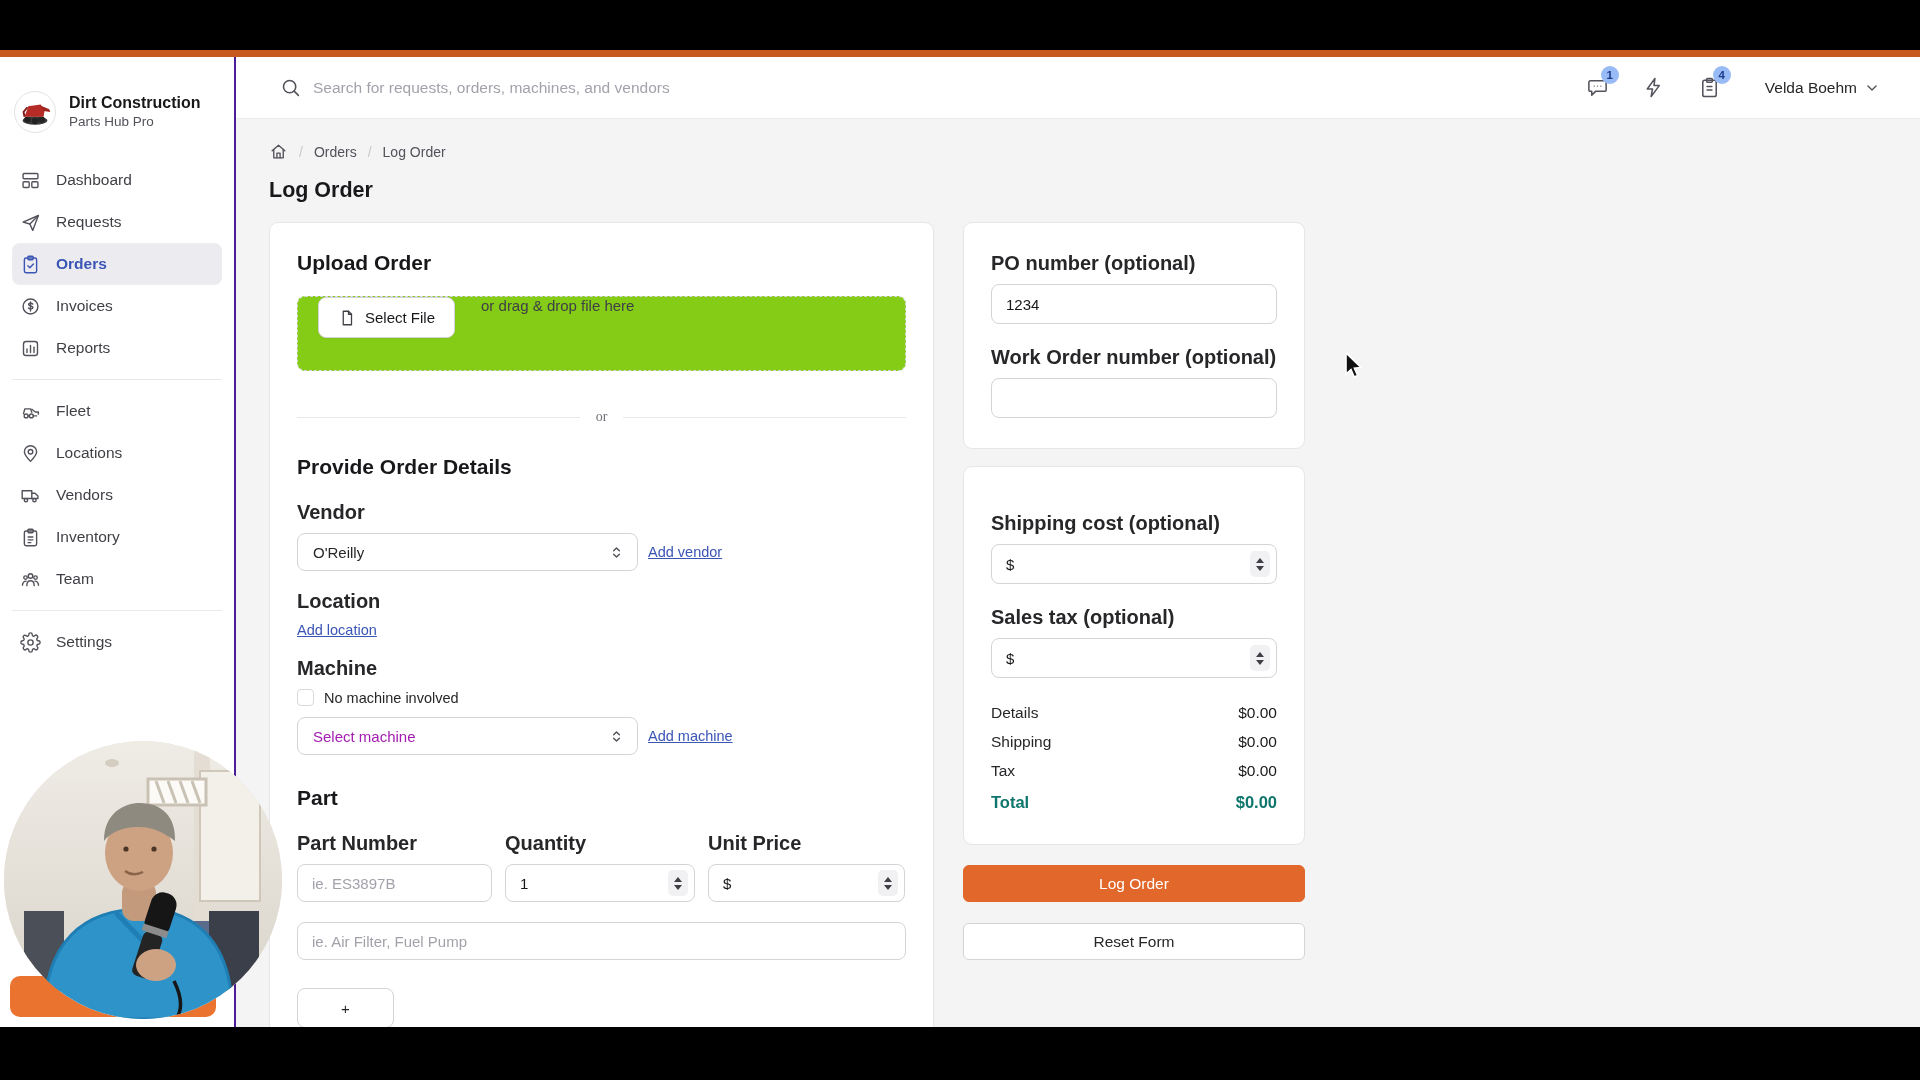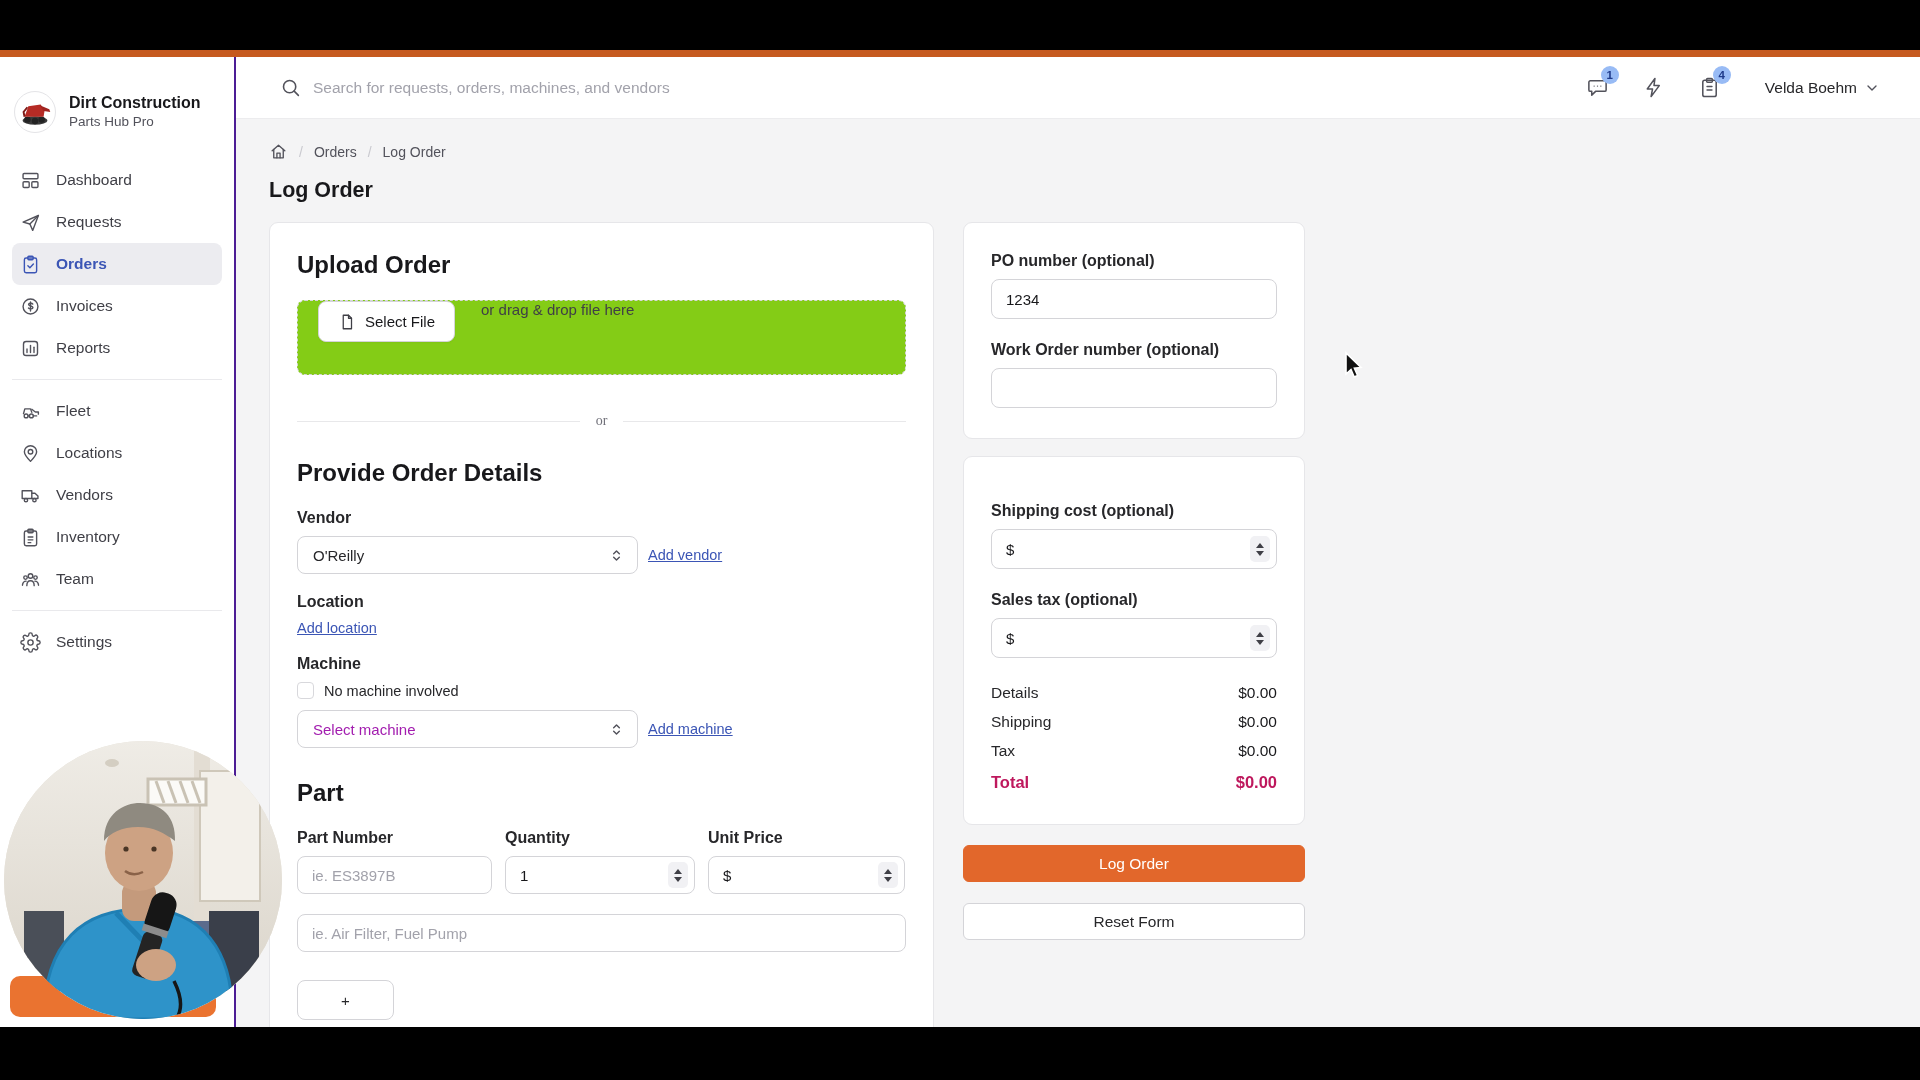--- a/index.html
+++ b/index.html
@@ -43,33 +43,33 @@
   .breadcrumb svg { width:19px; height:19px; stroke:#52525b; }
   .crumb-sep { color:#c9c9cf; }
   .crumb { cursor:pointer; }
   h1.page-title { margin-top:17px; font-size:21.5px; font-weight:700; color:#18181b; }
 
   .columns { display:flex; align-items:flex-start; gap:29px; margin-top:19px; }
   .card { background:#fff; border:1px solid #e6e6e9; border-radius:9px; }
   .main-card { width:665px; padding:28px 27px; min-height:860px; }
   .side-col { width:342px; }
 
-  h2.section-h { font-size:24px; font-weight:700; color:#18181b; }
+  h2.section-h { font-size:21px; font-weight:700; color:#18181b; }
 
   
   .dropzone { margin-top:21px; height:75px; border:1.5px dashed #d6d6da; border-radius:8px; background:#84cc16; display:flex; align-items:flex-start; padding:0 20px; }
   .select-file-btn { display:flex; align-items:center; gap:9px; height:41px; padding:0 19px; background:#fff; border:1px solid #d4d4d8; border-radius:8px; font-size:15px; color:#18181b; cursor:pointer; box-shadow:0 1px 2px rgba(0,0,0,.04); font-family:inherit; }
   .select-file-btn svg { width:18px; height:18px; stroke:#3f3f46; }
   .dz-hint { margin-left:26px; font-size:15px; color:#3f3f46; }
   .or-divider { display:flex; align-items:center; gap:16px; margin:38px 0 30px 0;font-family:Liberation Serif, serif; }
   .or-divider .line { flex:1; height:1px; background:#e8e8ea; }
   .or-divider .or-text { font-size:14px; color:#71717a; }
 
   
-  .field-label { font-size:16px; font-weight:700; color:#27272a; margin-bottom:9px; }
+  .field-label { font-size:20px; font-weight:700; color:#27272a; margin-bottom:9px; }
   .select-row { display:flex; align-items:center; gap:10px; margin-bottom:19px; }
   .select-box { width:341px; height:38px; border:1px solid #d4d4d8; border-radius:8px; background:#fff; display:flex; align-items:center; justify-content:space-between; padding:0 12px 0 15px; font-size:15px; color:#27272a; cursor:pointer; }
   .select-box .placeholder { color:#a21caf; }
   .select-box svg { width:17px; height:17px; stroke:#52525b; }
   a.add-link { font-size:14.5px; color:#3b55b5; text-decoration:underline; cursor:pointer; }
   .checkbox-row { display:flex; align-items:center; gap:10px; margin-bottom:11px; }
   .checkbox { width:17px; height:17px; border:1px solid #d8d8dc; border-radius:4px; background:#fff; cursor:pointer; }
   .checkbox-label { font-size:14.5px; color:#27272a; }
 
   
@@ -86,21 +86,21 @@
 
   
   .meta-card { padding:29px 27px 30px 27px; }
   .meta-card .field-label { margin-bottom:9px; }
   .right-input { height:40px; width:100%; }
   .gap22 { margin-top:22px; }
   .costs-card { margin-top:17px; padding:45px 27px 32px 27px; }
   .summary { margin-top:26px; }
   .summary-row { display:flex; justify-content:space-between; margin-bottom:11px; font-size:15.5px; color:#27272a; }
   .summary-row .val { color:#18181b; }
-  .total-row { display:flex; justify-content:space-between; margin-top:13px; font-size:16.5px; font-weight:700; color:#be185d;align-items:flex-end; }
+  .total-row { display:flex; justify-content:space-between; margin-top:13px; font-size:16.5px; font-weight:700; color:#0f766e;align-items:flex-end; }
   .btn { width:100%; height:37px; border-radius:6px; font-size:15.5px; cursor:pointer; font-family:inherit; display:flex; align-items:center; justify-content:center; }
   .btn-primary { margin-top:20px; background:#e2672b; border:1px solid #e2672b; color:#fff; font-weight:500; }
   .btn-secondary { margin-top:21px; background:#fff; border:1px solid #d4d4d8; color:#27272a; }
 
   
   .orange-pill { position:absolute; left:10px; top:976px; width:206px; height:41px; background:#ea7330; border-radius:10px; z-index:5; }
   .webcam { position:absolute; left:4px; top:741px; width:278px; height:278px; border-radius:50%; overflow:hidden; z-index:6; background:#e6e1d8; }
   .cursor { position:absolute; left:1340px; top:350px; z-index:9; }
 </style>
 </head>

